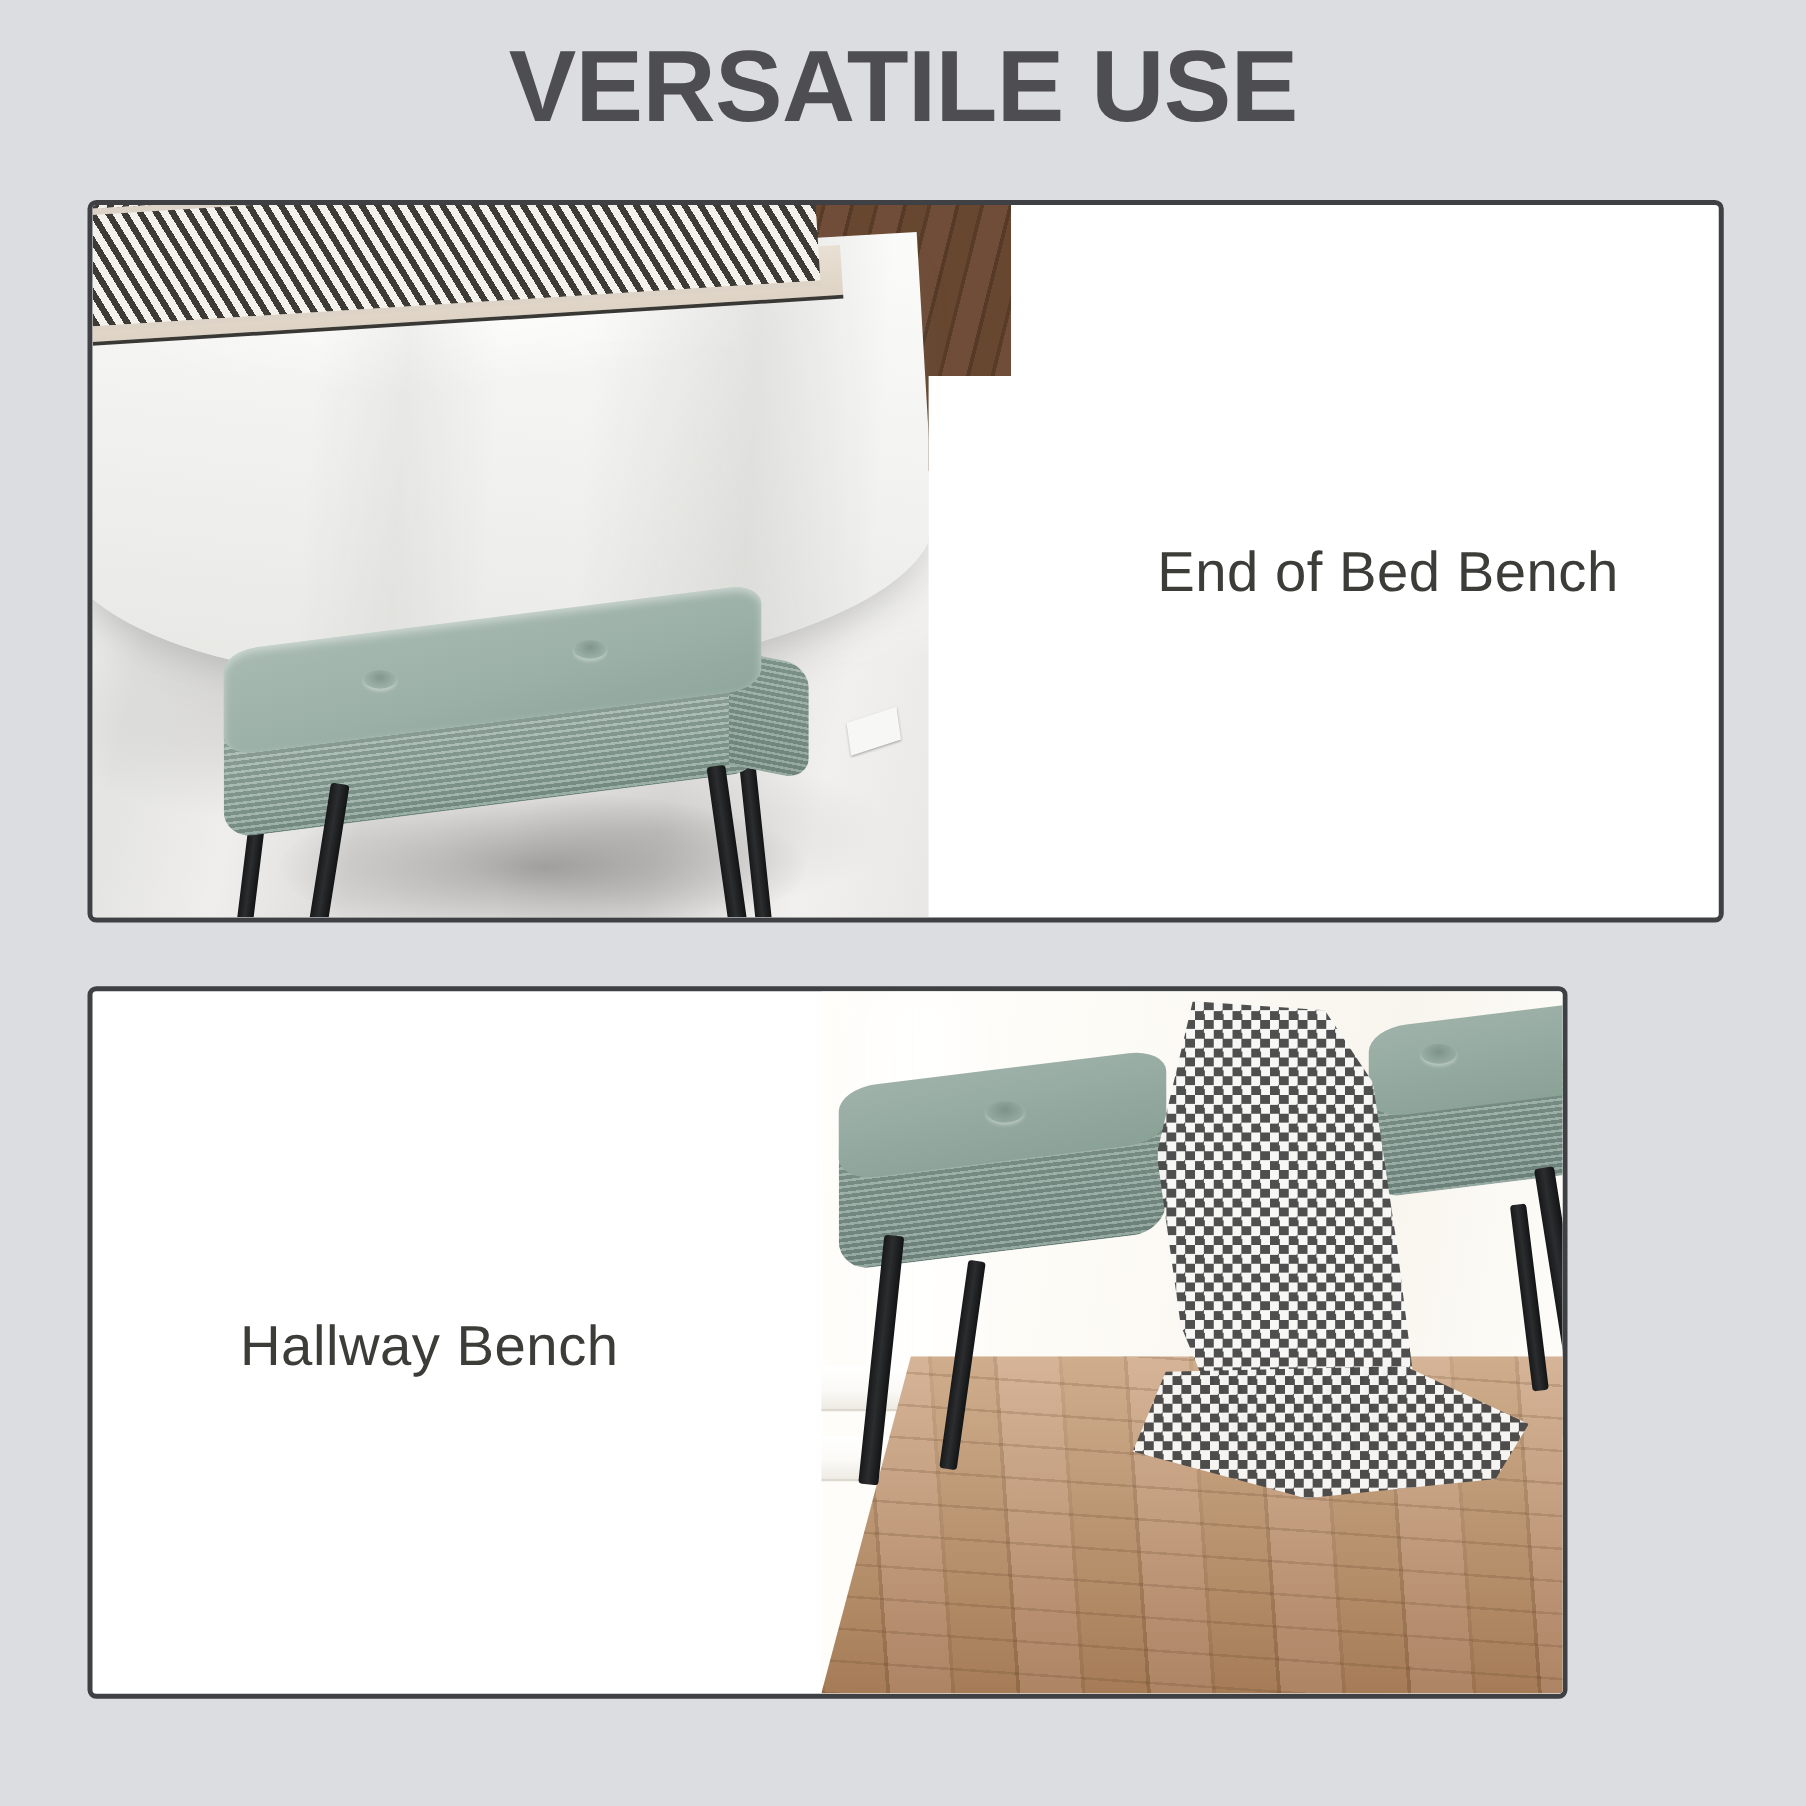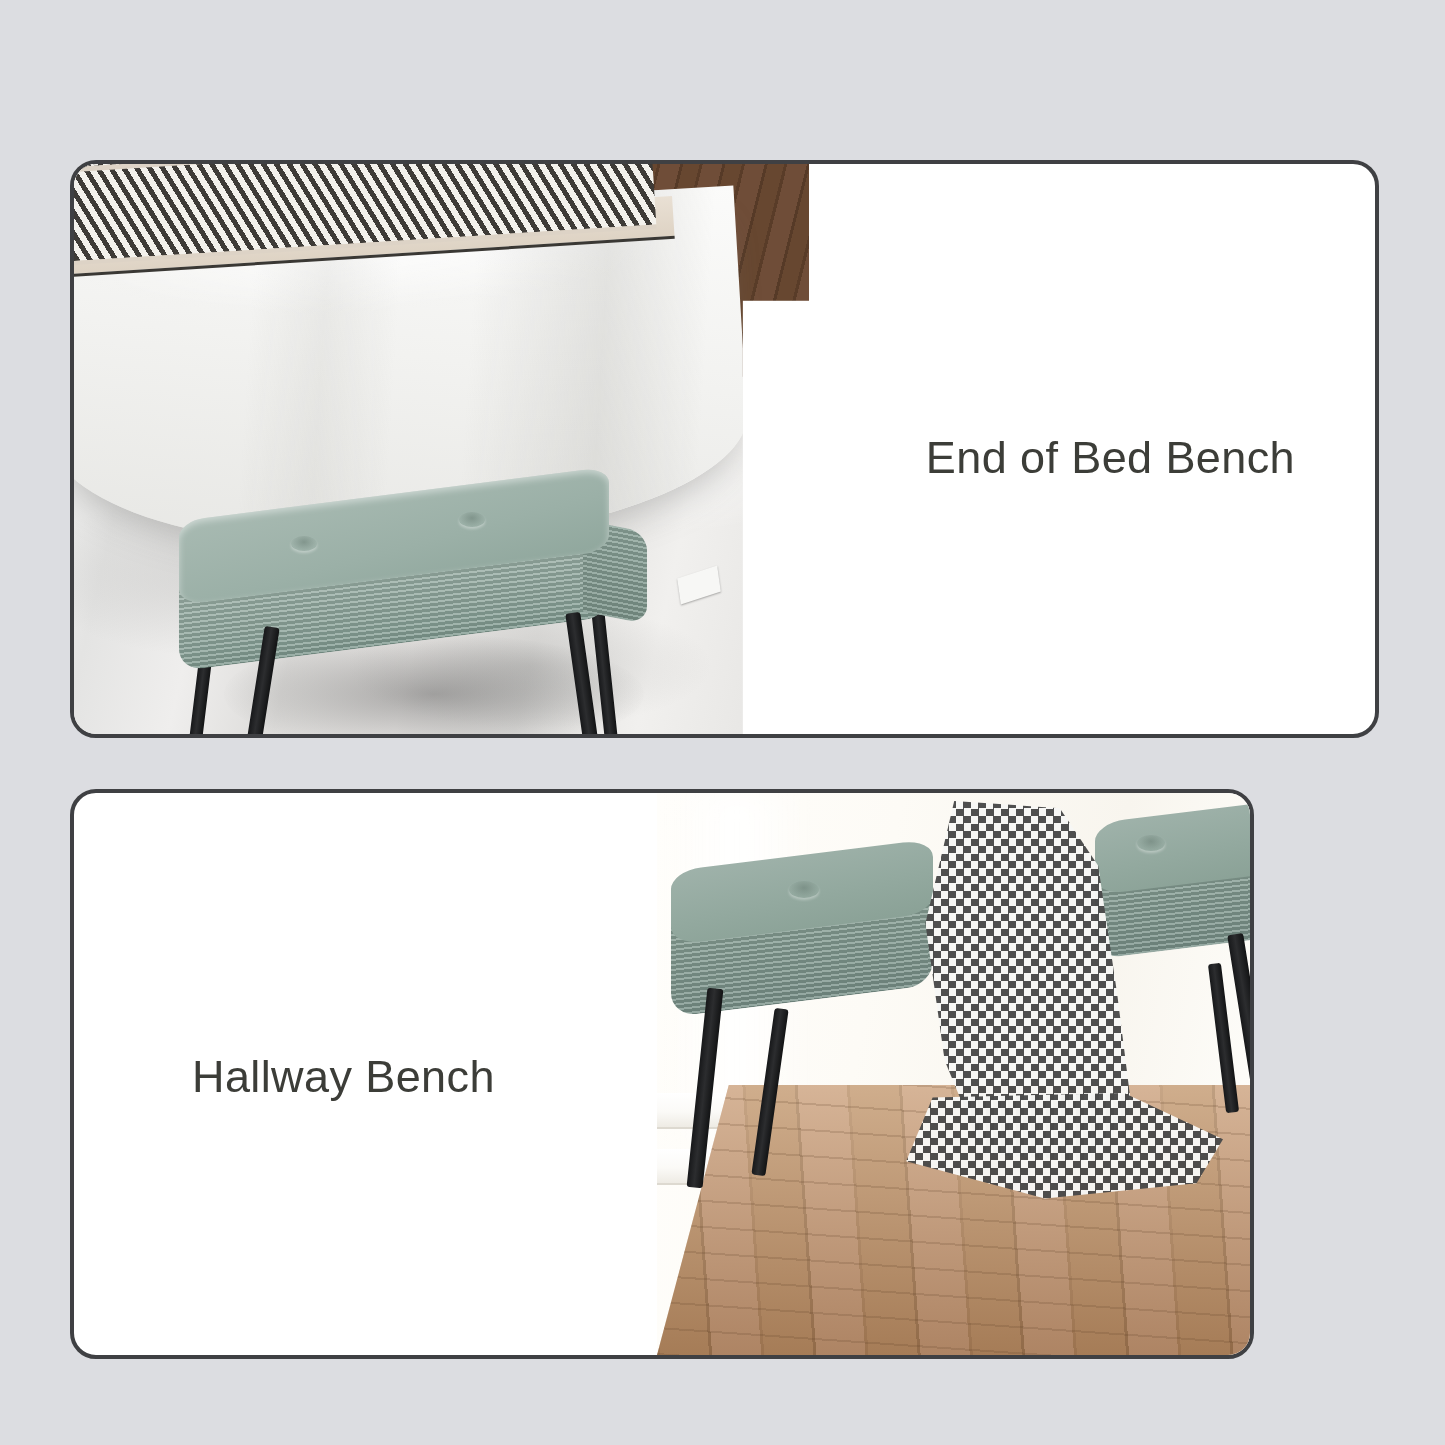--- a/index.html
+++ b/index.html
@@ -21,21 +21,21 @@
     letter-spacing:-0.5px;
     color:#4e4e52;
     line-height:1.05;
     -webkit-font-smoothing:antialiased;
   }
 
   
   .panel{
     position:absolute;
     border:4px solid #3f4043;
-    border-radius:26px;
+    border-radius:7px;
     background:#ffffff;
     overflow:hidden;
     box-sizing:border-box;
   }
   #panel-top{left:70px;top:160px;width:1309px;height:578px;}
   #panel-bottom{left:70px;top:789px;width:1184px;height:570px;}
 
   .panel-inner{position:absolute;inset:0;}
 
   
@@ -243,20 +243,21 @@
     background-size:15px 15px;
     opacity:.97;
   }
   .ht-mask{position:absolute;overflow:hidden;}
 </style>
 </head>
 <body>
 
 <div id="stage">
 
+  <div class="title">VERSATILE USE</div>
 
   <div class="panel" id="panel-top">
     <div class="panel-inner">
 
       <div class="photo" id="photo-top">
         <div class="bd-floor"></div>
         <div class="bd-wall"></div>
         <div class="bd-wood"></div>
 
         <div class="bd-duvet"></div>

